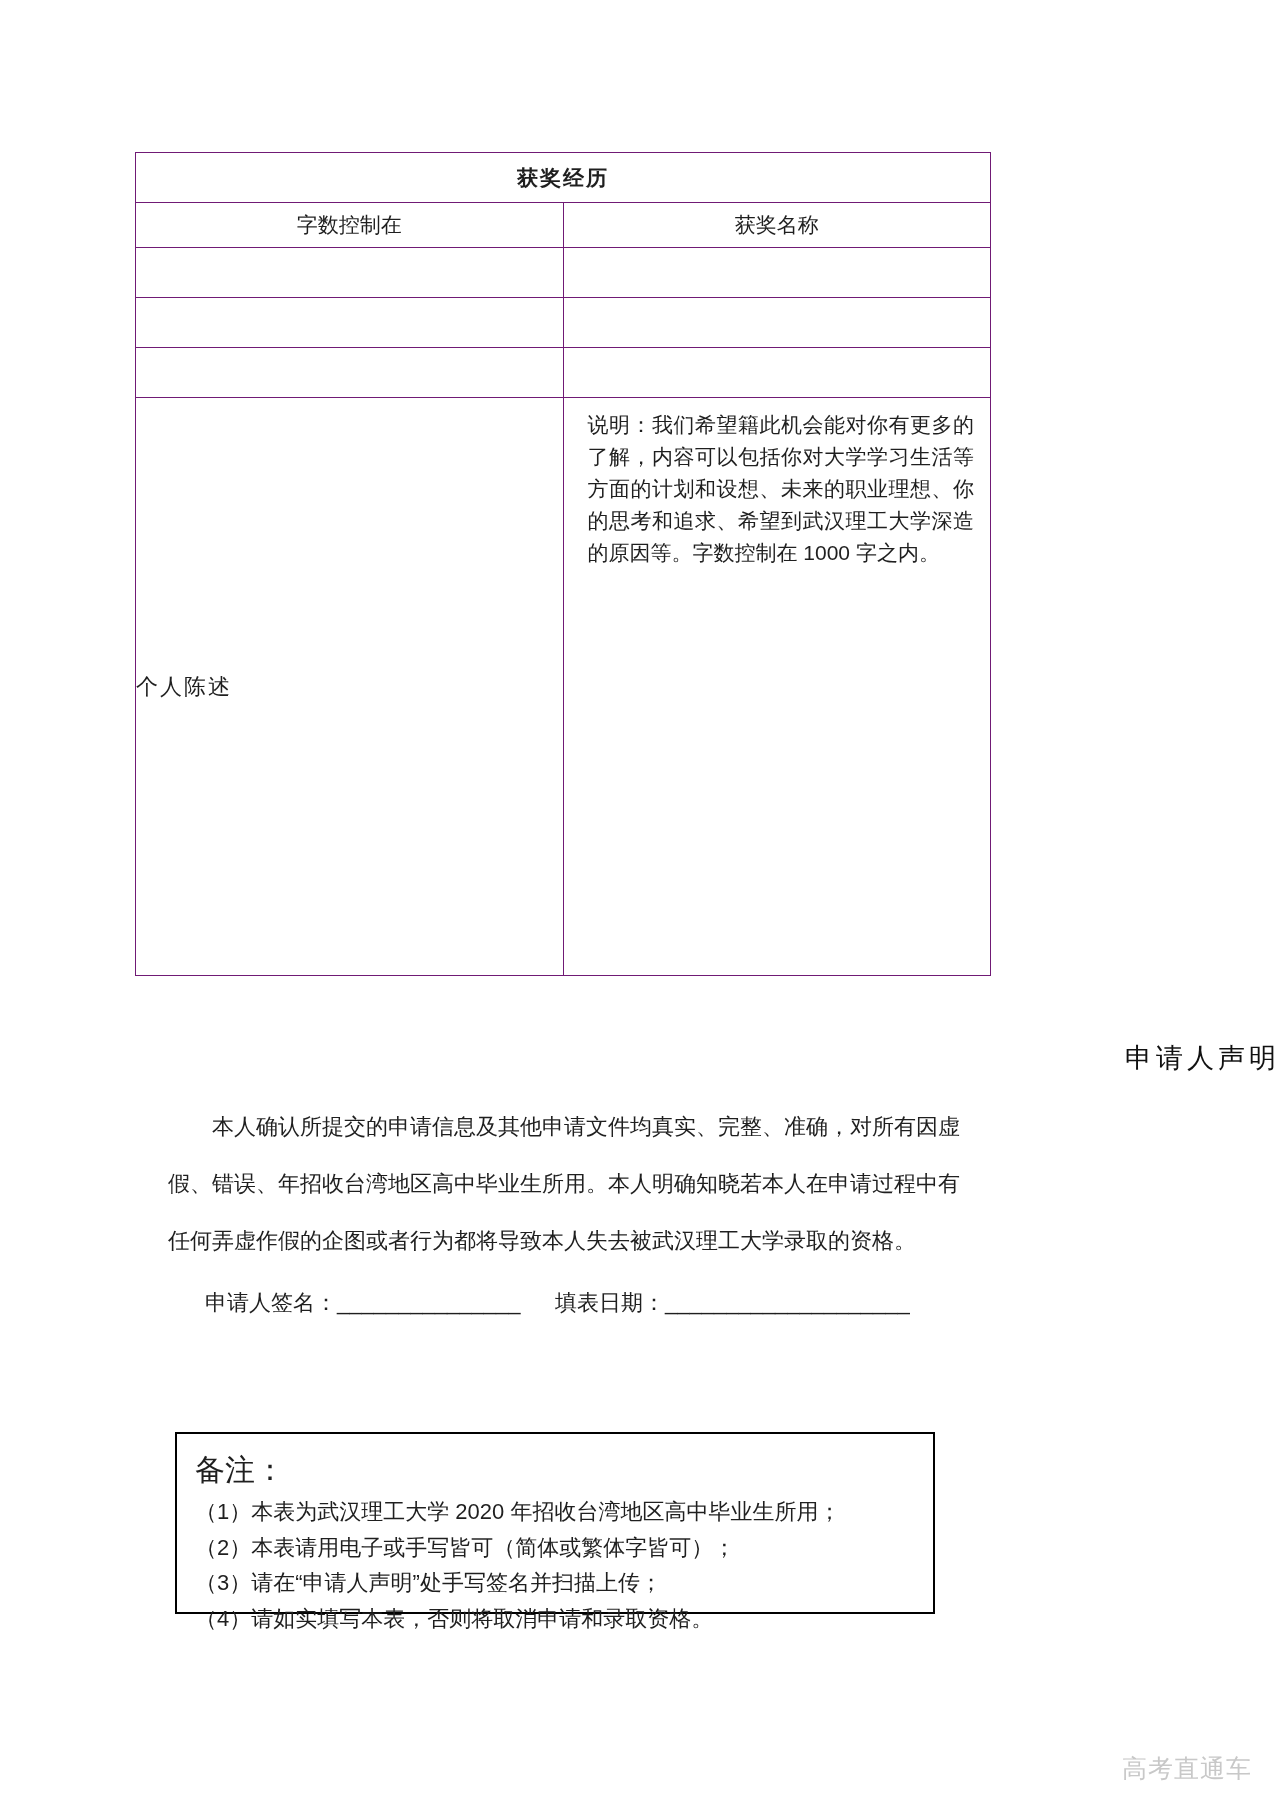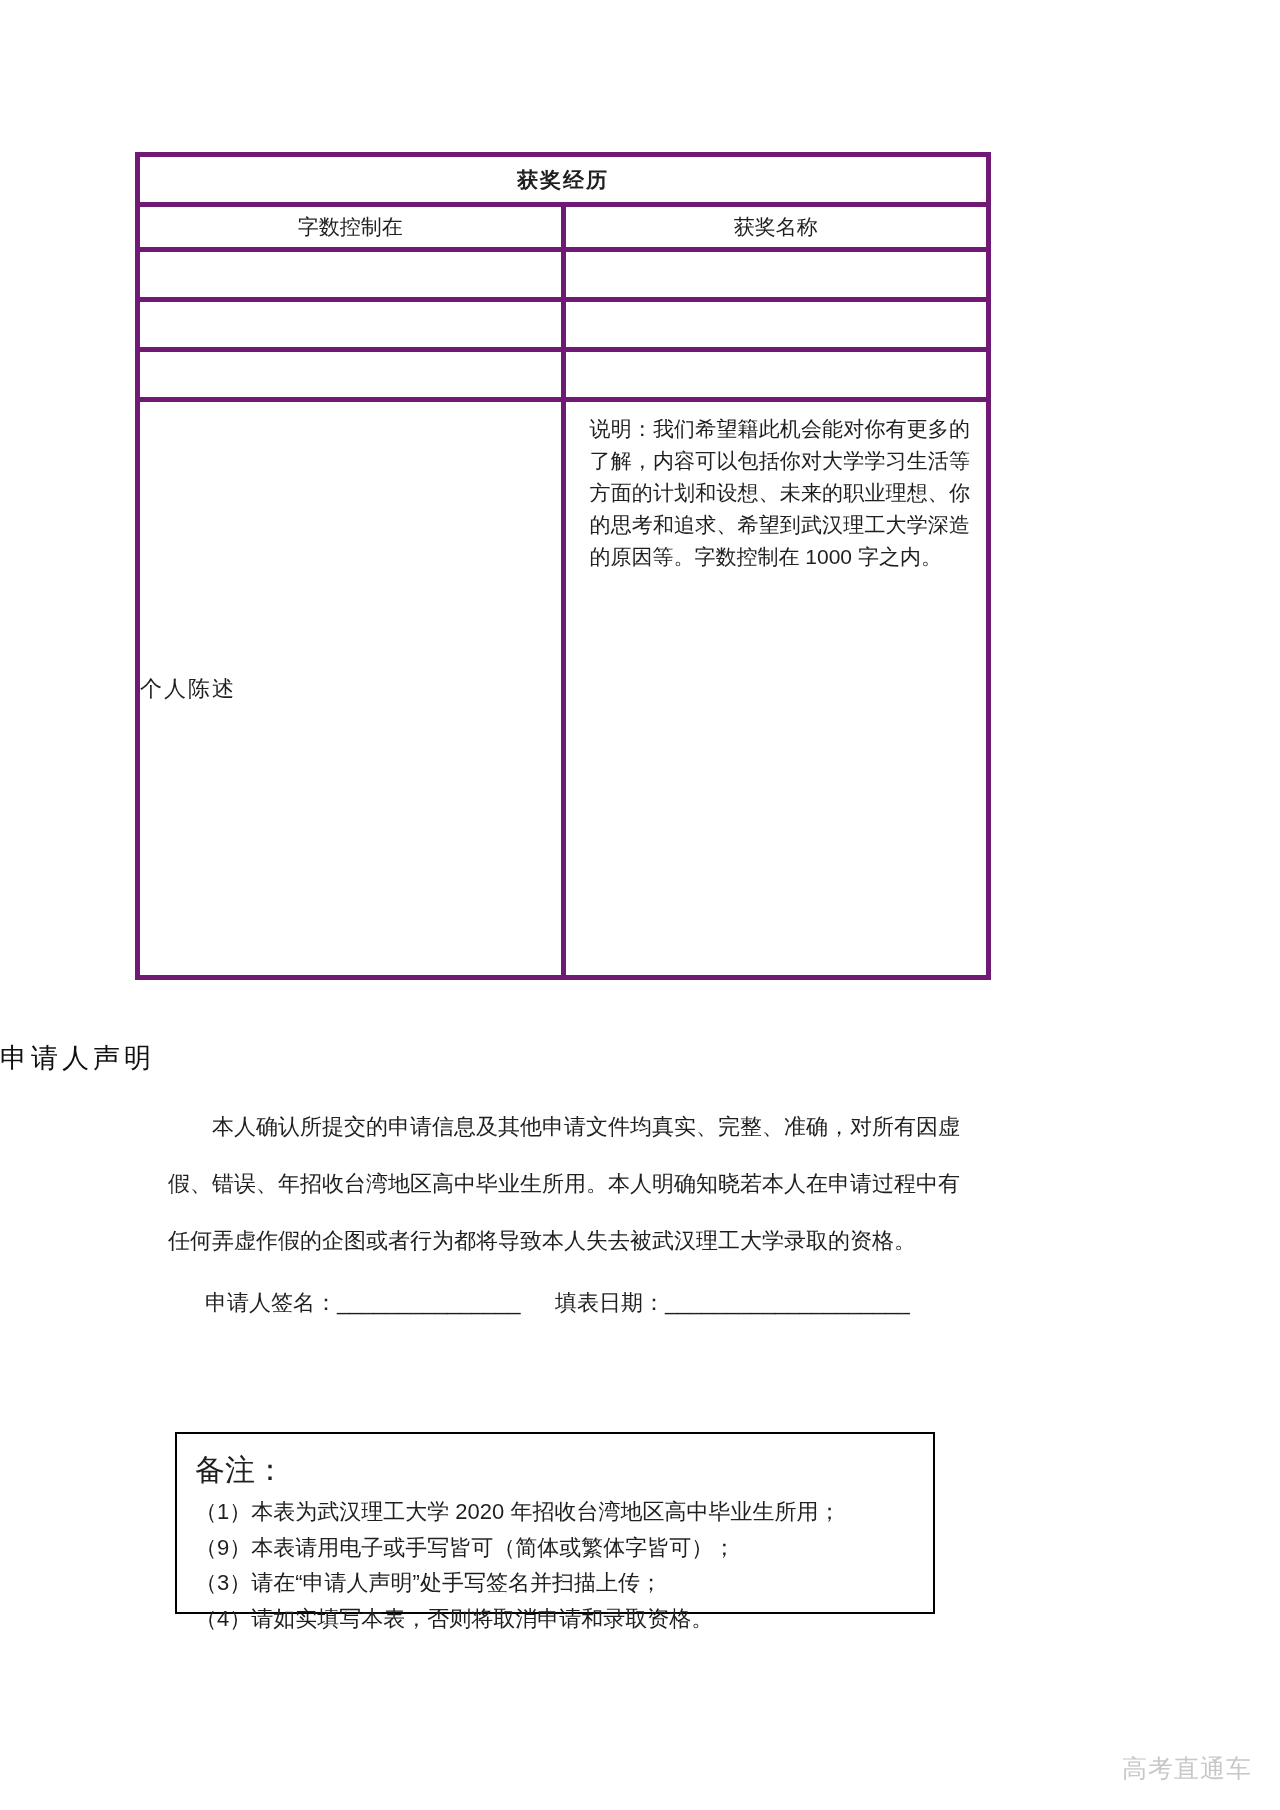--- a/index.html
+++ b/index.html
@@ -20,21 +20,21 @@
   
   .award-table {
     position: absolute;
     left: 135px;
     top: 152px;
     width: 856px;
     border-collapse: collapse;
     table-layout: fixed;
   }
   .award-table td, .award-table th {
-    border: 5px solid #701a75;
+    border: 1px solid #701a75;
     font-size: 21px;
     font-weight: normal;
     color: #1f1f1f;
   }
   .award-table .tbl-title {
     height: 50px;
     text-align: center;
     font-weight: bold;
     font-size: 21px;
     letter-spacing: 2px;
@@ -59,21 +59,21 @@
     text-align: justify;
     color: #1f1f1f;
   }
 
   
   .decl-title {
     position: absolute;
     left: 0;
     top: 1040px;
     width: 1280px;
-    text-align: left;
+    text-align: right;
     font-size: 27px;
     font-weight: 500;
     letter-spacing: 4px;
     color: #111;
   }
   .decl-body {
     position: absolute;
     left: 168px;
     top: 1098px;
     width: 792px;
@@ -173,20 +173,20 @@
       <span>申请人签名：</span><span class="blank-line">_______________</span>
     </span>
     <span class="sig-group date">
       <span>填表日期：</span><span class="blank-line">____________________</span>
     </span>
   </div>
 
   <div class="notes-box">
     <div class="notes-title">备注：</div>
     <div class="note-item">（1）本表为武汉理工大学 2020 年招收台湾地区高中毕业生所用；</div>
-    <div class="note-item">（9）本表请用电子或手写皆可（简体或繁体字皆可）；</div>
+    <div class="note-item">（2）本表请用电子或手写皆可（简体或繁体字皆可）；</div>
     <div class="note-item">（3）请在“申请人声明”处手写签名并扫描上传；</div>
     <div class="note-item">（4）请如实填写本表，否则将取消申请和录取资格。</div>
   </div>
 
   <div class="watermark">高考直通车</div>
 
 </div>
 
 </body></html>

